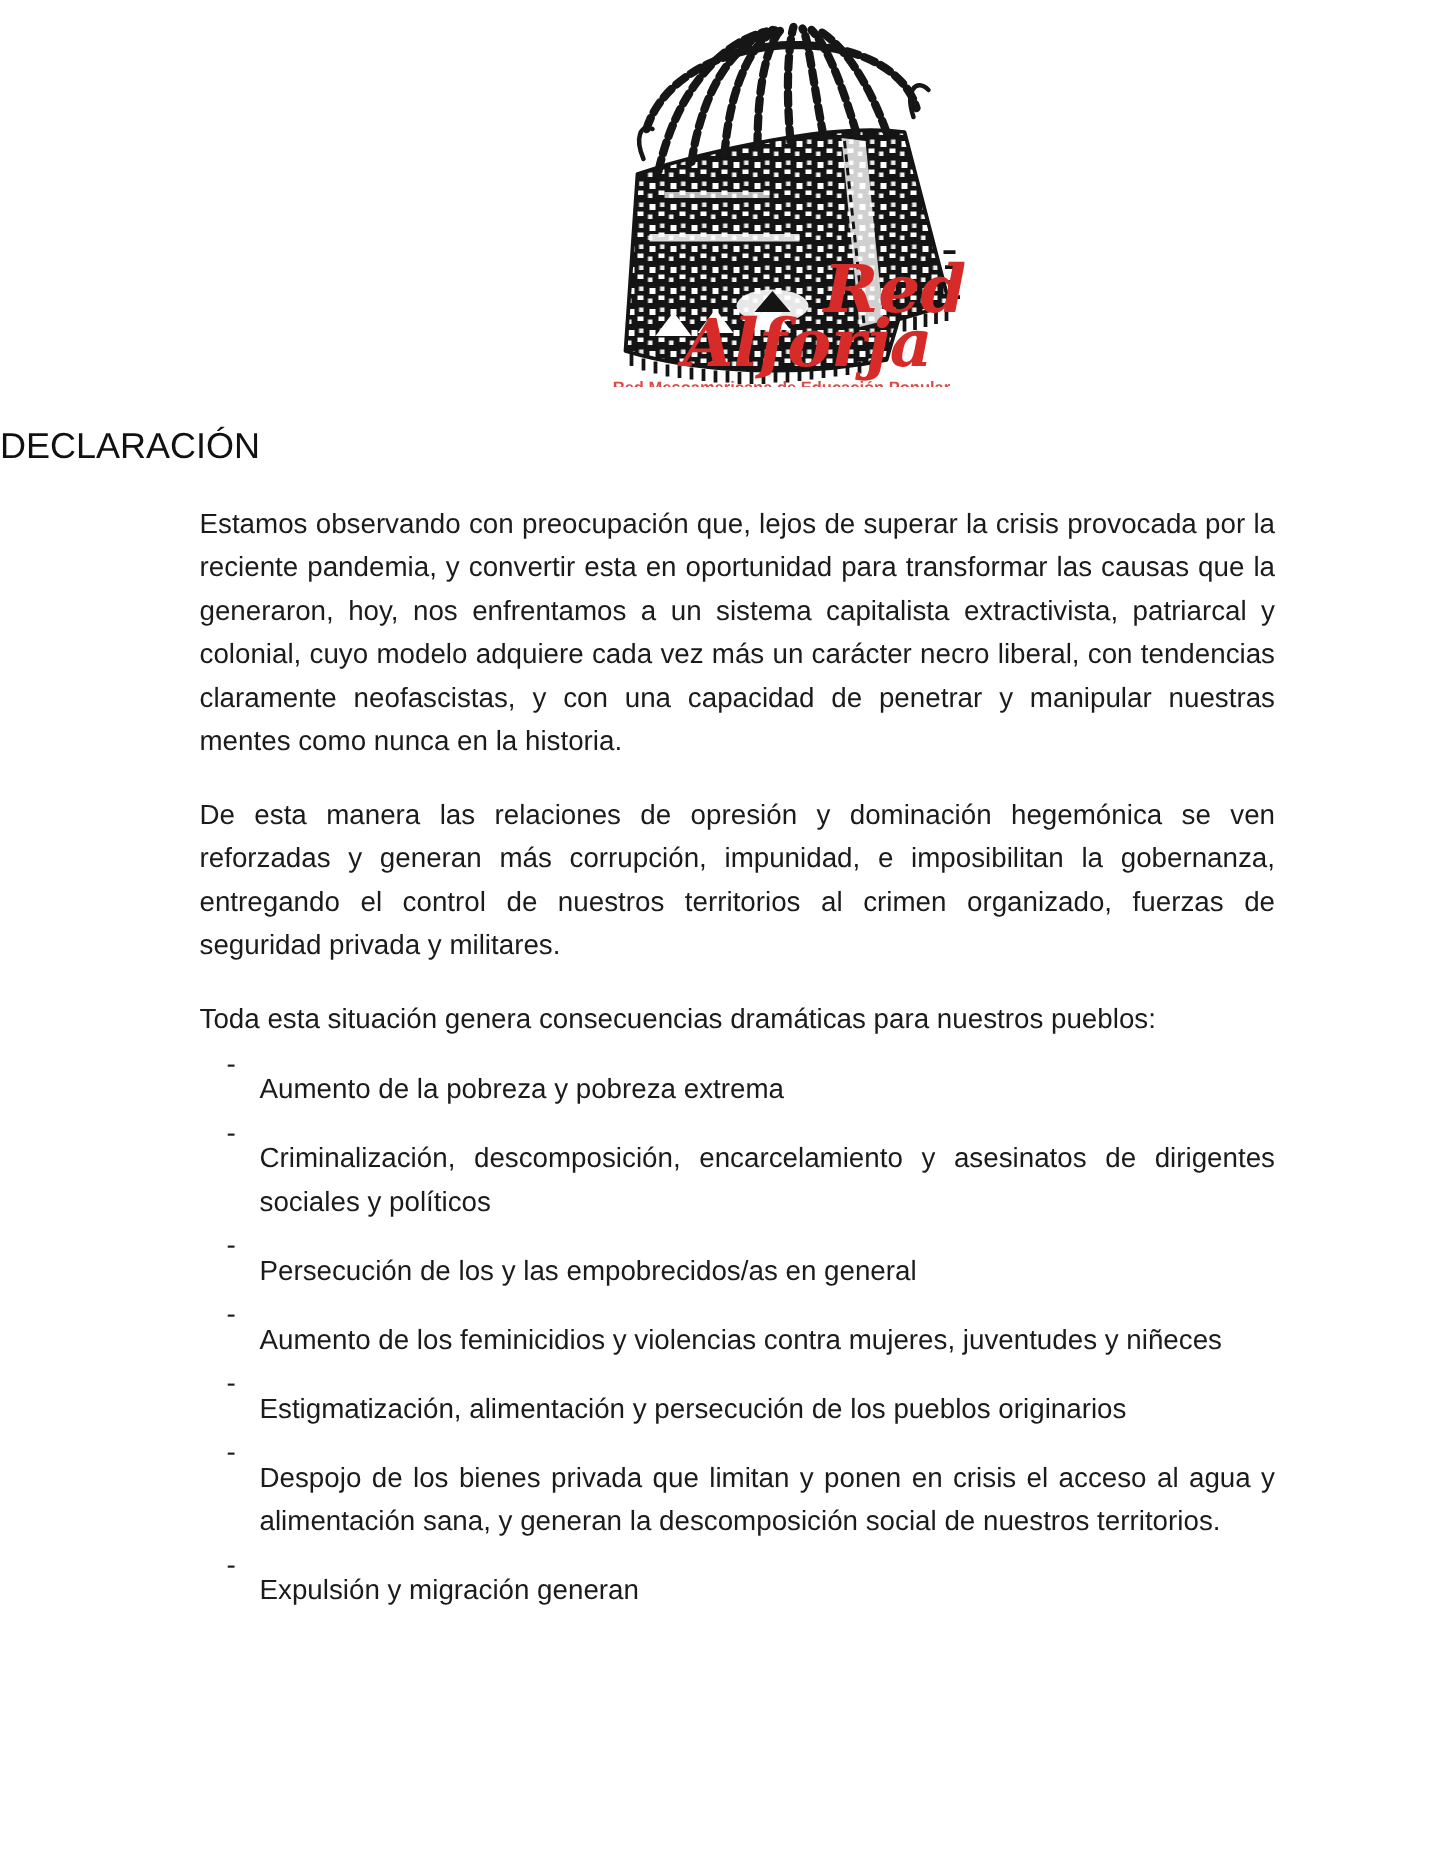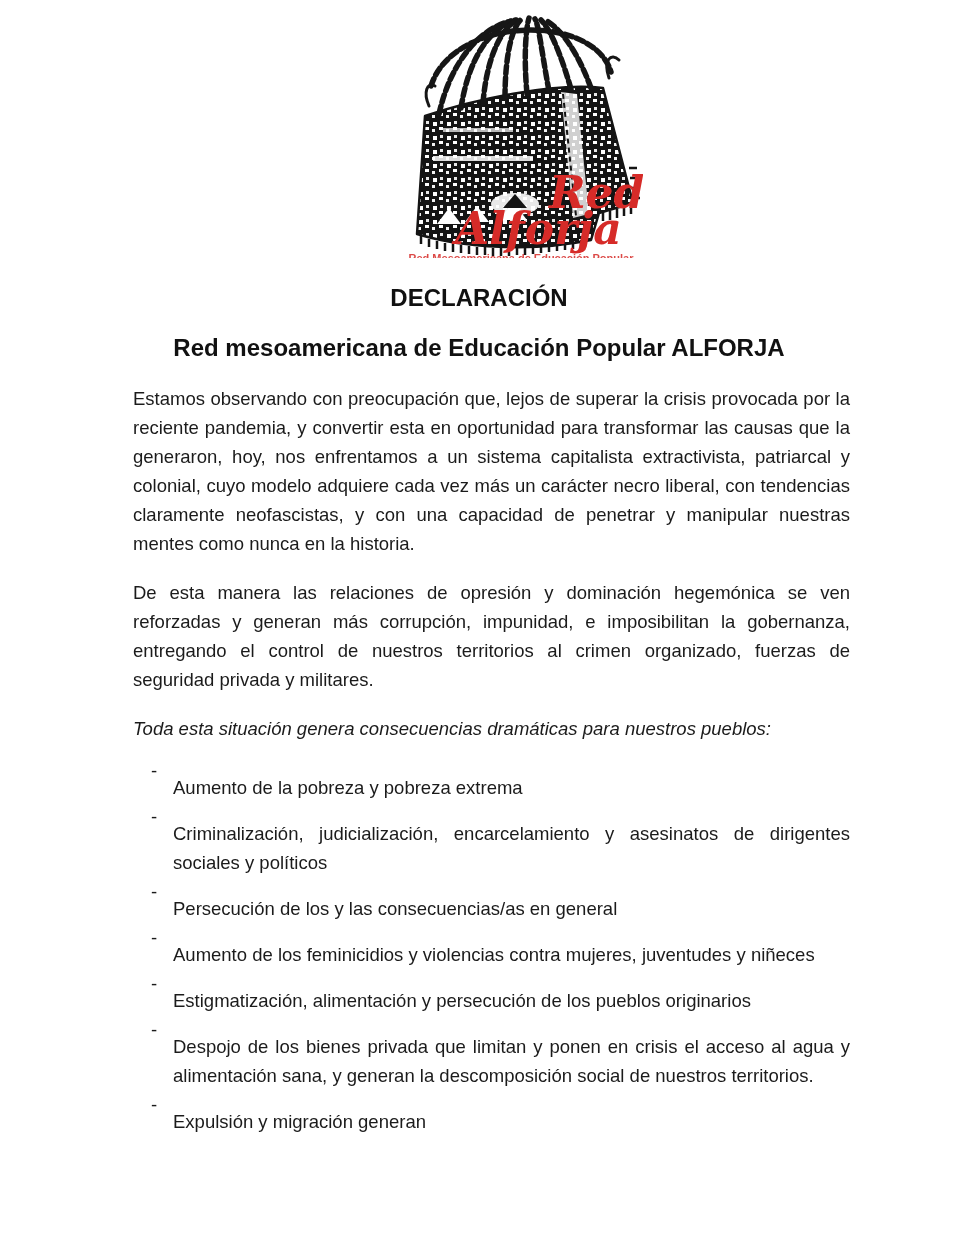--- a/index.html
+++ b/index.html
@@ -26,24 +26,23 @@
     font-weight: bold;
   }
   .tagline-text {
     font-family: "Liberation Sans", sans-serif;
     font-weight: bold;
   }
 
   
   h1.doc-title {
     margin: 25px 0 0 0;
-    text-align: center;
     font-size: 24px;
     line-height: 30px;
-    font-weight: bold;
+    font-weight: normal;
     color: #111;
   }
   h2.doc-subtitle {
     margin: 20px 0 0 0;
     text-align: center;
     font-size: 24px;
     line-height: 30px;
     font-weight: bold;
     color: #111;
   }
@@ -52,21 +51,21 @@
   .doc-body {
     padding: 21px 108px 0 133px;
   }
   .doc-body p {
     margin: 0 0 20px 0;
     font-size: 18.5px;
     line-height: 29px;
     text-align: justify;
     text-justify: inter-word;
   }
-  .doc-body p.bullets-intro { margin-bottom: 13px; font-style: italic; }
+  .doc-body p.bullets-intro { margin-bottom: 1px; }
 
   ul.dash-list {
     list-style: none;
     margin: 0; padding: 0 0 0 18px;
   }
   ul.dash-list li {
     display: flex;
     font-size: 18.5px;
     line-height: 29px;
   }
@@ -133,42 +132,41 @@
       <path fill="none" stroke="#141414" stroke-width="2.5" d="M228,197v9M221,199v9M214,201v9M207,203v9M200,204v9M226,160h8M227,170h8M228,180h8M229,190h8"></path>
 
       <text class="brand-text" x="146" y="200" font-size="44" text-anchor="start" fill="#d62b28">Red</text>
       <text class="brand-text" x="52" y="236" font-size="44" text-anchor="start" fill="#d62b28">Alforja</text>
 
       <text class="tagline-text" x="118" y="254" font-size="11" text-anchor="middle" opacity="0.85" fill="#d62b28">Red Mesoamericana de Educación Popular</text>
     </svg>
   </div>
 
   <h1 class="doc-title">DECLARACIÓN</h1>
-  <h2 class="doc-subtitle">Red mesoamericana de Educación Popular ALFORJA</h2>
 
   <div class="doc-body">
 
     <p>Estamos observando con preocupación que, lejos de superar la crisis provocada por la reciente pandemia, y convertir esta en oportunidad para transformar las causas que la generaron, hoy, nos enfrentamos a un sistema capitalista extractivista, patriarcal y colonial, cuyo modelo adquiere cada vez más un carácter necro liberal, con tendencias claramente neofascistas, y con una capacidad de penetrar y manipular nuestras mentes como nunca en la historia.</p>
 
     <p>De esta manera las relaciones de opresión y dominación hegemónica se ven reforzadas y generan más corrupción, impunidad, e imposibilitan la gobernanza, entregando el control de nuestros territorios al crimen organizado, fuerzas de seguridad privada y militares.</p>
 
     <p class="bullets-intro">Toda esta situación genera consecuencias dramáticas para nuestros pueblos:</p>
 
     <ul class="dash-list">
       <li>
         <span class="marker">-</span>
         <span class="li-text">Aumento de la pobreza y pobreza extrema</span>
       </li>
       <li>
         <span class="marker">-</span>
-        <span class="li-text">Criminalización, judicialización, encarcelamiento y asesinatos de dirigentes sociales y políticos</span>
+        <span class="li-text">Criminalización, descomposición, encarcelamiento y asesinatos de dirigentes sociales y políticos</span>
       </li>
       <li>
         <span class="marker">-</span>
-        <span class="li-text">Persecución de los y las consecuencias/as en general</span>
+        <span class="li-text">Persecución de los y las empobrecidos/as en general</span>
       </li>
       <li>
         <span class="marker">-</span>
         <span class="li-text">Aumento de los feminicidios y violencias contra mujeres, juventudes y niñeces</span>
       </li>
       <li>
         <span class="marker">-</span>
         <span class="li-text">Estigmatización, alimentación y persecución de los pueblos originarios</span>
       </li>
       <li>

